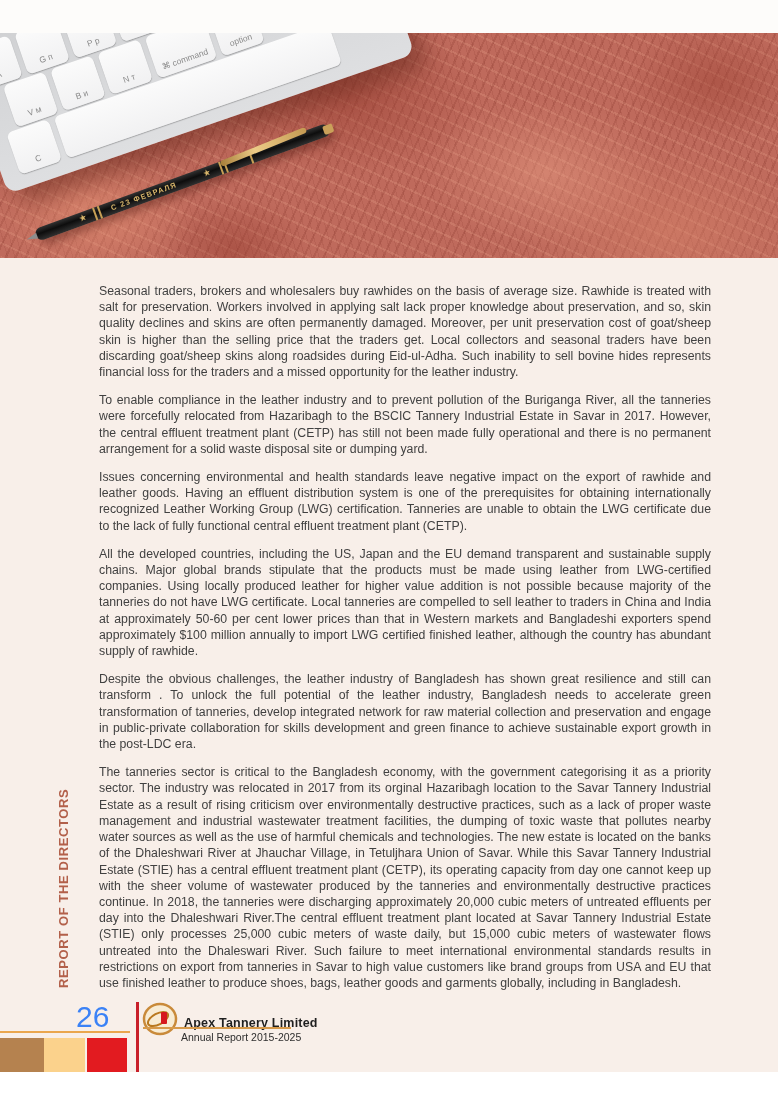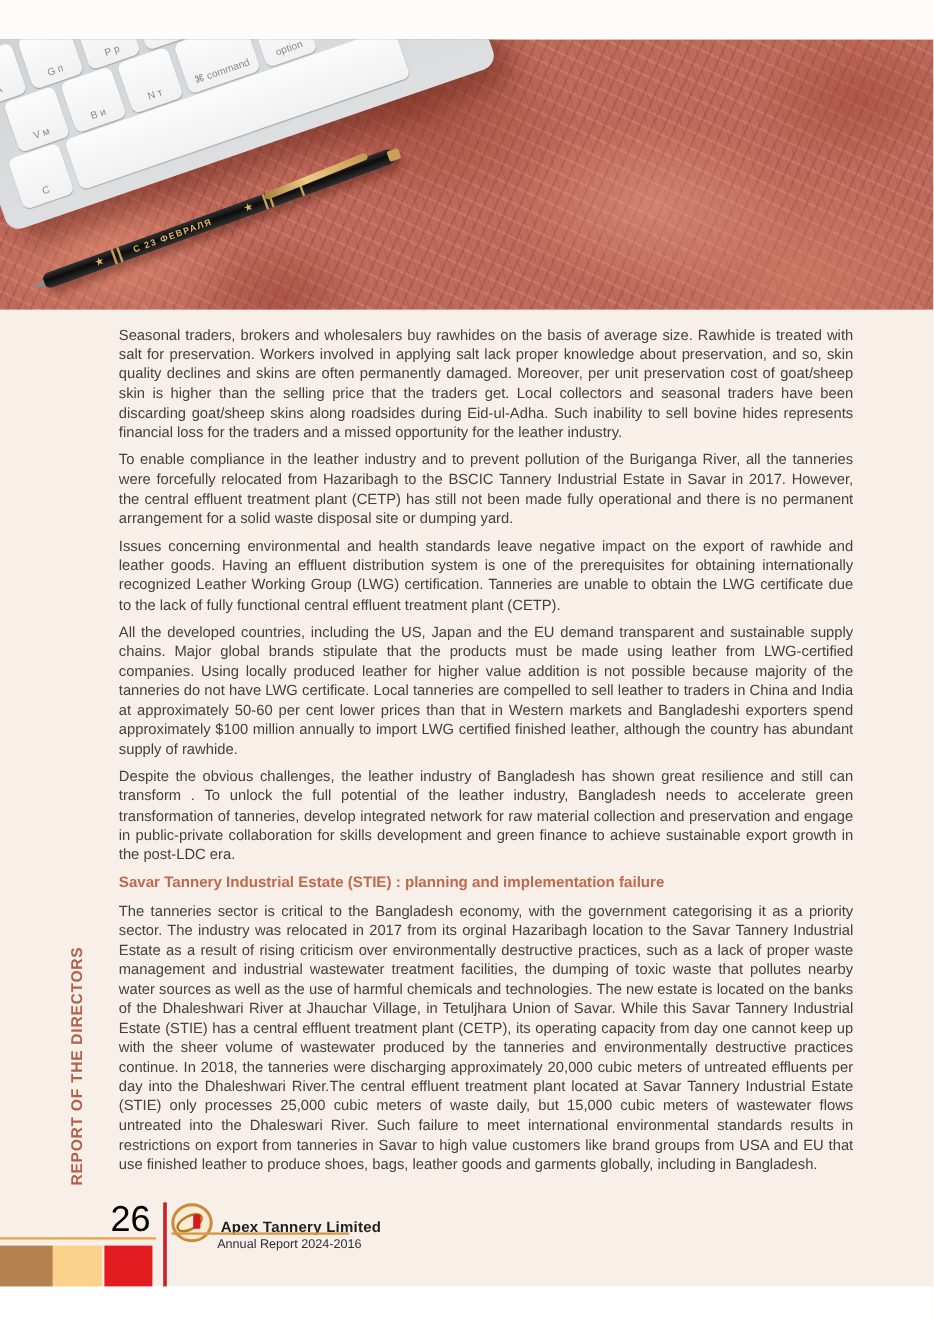--- a/index.html
+++ b/index.html
@@ -77,34 +77,34 @@
   .pen .label{
     position:absolute;left:80px;top:1px;color:#d8b66b;
     font-size:7.5px;line-height:11px;letter-spacing:1.2px;white-space:nowrap;font-weight:bold;
   }
 
   
   .main{
     position:absolute;left:99px;top:271px;width:612px;
     font-size:12.3px;line-height:16.2px;color:#414141;text-align:justify;
   }
-  .main p{margin:0 0 7px 0;}
+  .main p{margin:12px 0 7px 0;}
   .section-heading{
     font-weight:bold;color:#c06a4c;font-size:12.6px;line-height:17px;
     margin:3px 0 7px 0;text-align:left;
   }
   .sidebar-label{
     position:absolute;left:56px;top:772px;height:232px;
     writing-mode:vertical-rl;transform:rotate(180deg);
     font-weight:bold;font-size:13px;letter-spacing:.6px;color:#b2604a;
     display:flex;align-items:center;justify-content:center;white-space:nowrap;
   }
 
   
-  .page-num{position:absolute;left:92px;top:1000px;font-size:30px;color:#000000;}
+  .page-num{position:absolute;left:76px;top:1000px;font-size:30px;color:#3b82f6;}
   .pagenum-rule{position:absolute;left:0;top:1031px;width:130px;height:2px;background:#eaa64d;}
   .blk{position:absolute;top:1038px;height:34px;}
   .blk-brown{left:0;width:44px;background:#b5824f;}
   .blk-tan{left:44px;width:41px;background:#fbd28c;}
   .blk-red{left:87px;width:40px;background:#e21b20;}
   .red-vline{position:absolute;left:136px;top:1002px;width:3px;height:70px;background:#c8202a;}
   .logo{position:absolute;left:142px;top:1002px;width:36px;height:34px;}
   .company{position:absolute;left:184px;top:1016px;font-weight:bold;font-size:12.5px;color:#1f1f1f;letter-spacing:.2px;}
   .company-rule{position:absolute;left:143px;top:1027px;width:148px;height:2px;background:#d79a4a;}
   .edition{position:absolute;left:181px;top:1031px;font-size:10.5px;color:#2e2e2e;}
@@ -155,34 +155,33 @@
   </div>
 
   <div class="sidebar-label">REPORT OF THE DIRECTORS</div>
 
   <div class="main">
     <p>Seasonal traders, brokers and wholesalers buy rawhides on the basis of average size. Rawhide is treated with salt for preservation. Workers involved in applying salt lack proper knowledge about preservation, and so, skin quality declines and skins are often permanently damaged. Moreover, per unit preservation cost of goat/sheep skin is higher than the selling price that the traders get. Local collectors and seasonal traders have been discarding goat/sheep skins along roadsides during Eid-ul-Adha. Such inability to sell bovine hides represents financial loss for the traders and a missed opportunity for the leather industry.</p>
     <p>To enable compliance in the leather industry and to prevent pollution of the Buriganga River, all the tanneries were forcefully relocated from Hazaribagh to the BSCIC Tannery Industrial Estate in Savar in 2017. However, the central effluent treatment plant (CETP) has still not been made fully operational and there is no permanent arrangement for a solid waste disposal site or dumping yard.</p>
     <p>Issues concerning environmental and health standards leave negative impact on the export of rawhide and leather goods. Having an effluent distribution system is one of the prerequisites for obtaining internationally recognized Leather Working Group (LWG) certification. Tanneries are unable to obtain the LWG certificate due to the lack of fully functional central effluent treatment plant (CETP).</p>
     <p>All the developed countries, including the US, Japan and the EU demand transparent and sustainable supply chains. Major global brands stipulate that the products must be made using leather from LWG-certified companies. Using locally produced leather for higher value addition is not possible because majority of the tanneries do not have LWG certificate. Local tanneries are compelled to sell leather to traders in China and India at approximately 50-60 per cent lower prices than that in Western markets and Bangladeshi exporters spend approximately $100 million annually to import LWG certified finished leather, although the country has abundant supply of rawhide.</p>
     <p>Despite the obvious challenges, the leather industry of Bangladesh has shown great resilience and still can transform . To unlock the full potential of the leather industry, Bangladesh needs to accelerate green transformation of tanneries, develop integrated network for raw material collection and preservation and engage in public-private collaboration for skills development and green finance to achieve sustainable export growth in the post-LDC era.</p>
-    <p class="section-heading">Savar Tannery Industrial Estate (STIE) :  planning and implementation failure</p>
     <p>The tanneries sector is critical to the Bangladesh economy, with the government categorising it as a priority sector. The industry was relocated in 2017 from its orginal Hazaribagh location to the Savar Tannery Industrial Estate as a result of rising criticism over environmentally destructive practices, such as a lack of proper waste management and industrial wastewater treatment facilities, the dumping of toxic waste that pollutes nearby water sources as well as the use of harmful chemicals and technologies. The new estate is located on the banks of the Dhaleshwari River at Jhauchar Village, in Tetuljhara Union of Savar. While this Savar Tannery Industrial Estate (STIE) has a central effluent treatment plant (CETP), its operating capacity from day one cannot keep up with the sheer volume of wastewater produced by the tanneries and environmentally destructive practices continue. In 2018, the tanneries were discharging approximately 20,000 cubic meters of untreated effluents per day into the Dhaleshwari River.The central effluent treatment plant located at Savar Tannery Industrial Estate (STIE) only processes 25,000 cubic meters of waste daily, but 15,000 cubic meters of wastewater flows untreated into the Dhaleswari River. Such failure to meet international environmental standards results in restrictions on export from tanneries in Savar to high value customers like brand groups from USA and EU that use finished leather to produce shoes, bags, leather goods and garments globally, including in Bangladesh.</p>
   </div>
 
   <div class="page-num">26</div>
   <div class="pagenum-rule"></div>
   <div class="blk blk-brown"></div>
   <div class="blk blk-tan"></div>
   <div class="blk blk-red"></div>
   <div class="red-vline"></div>
   <div class="logo">
     <svg viewBox="0 0 36 34" width="36" height="34">
       <ellipse cx="18" cy="17" rx="16" ry="15" fill="#f8ecd4" stroke="#c98a3a" stroke-width="2.5"></ellipse>
       <ellipse cx="16" cy="17" rx="11" ry="5.5" transform="rotate(-28 16 17)" fill="none" stroke="#b9791f" stroke-width="2"></ellipse>
       <rect x="19" y="10" width="6" height="12" rx="1" fill="#d6191f"></rect>
     </svg>
   </div>
   <div class="company">Apex Tannery Limited</div>
   <div class="company-rule"></div>
-  <div class="edition">Annual Report 2024-2016</div>
+  <div class="edition">Annual Report 2015-2025</div>
 
 </div>
 
 </body></html>

